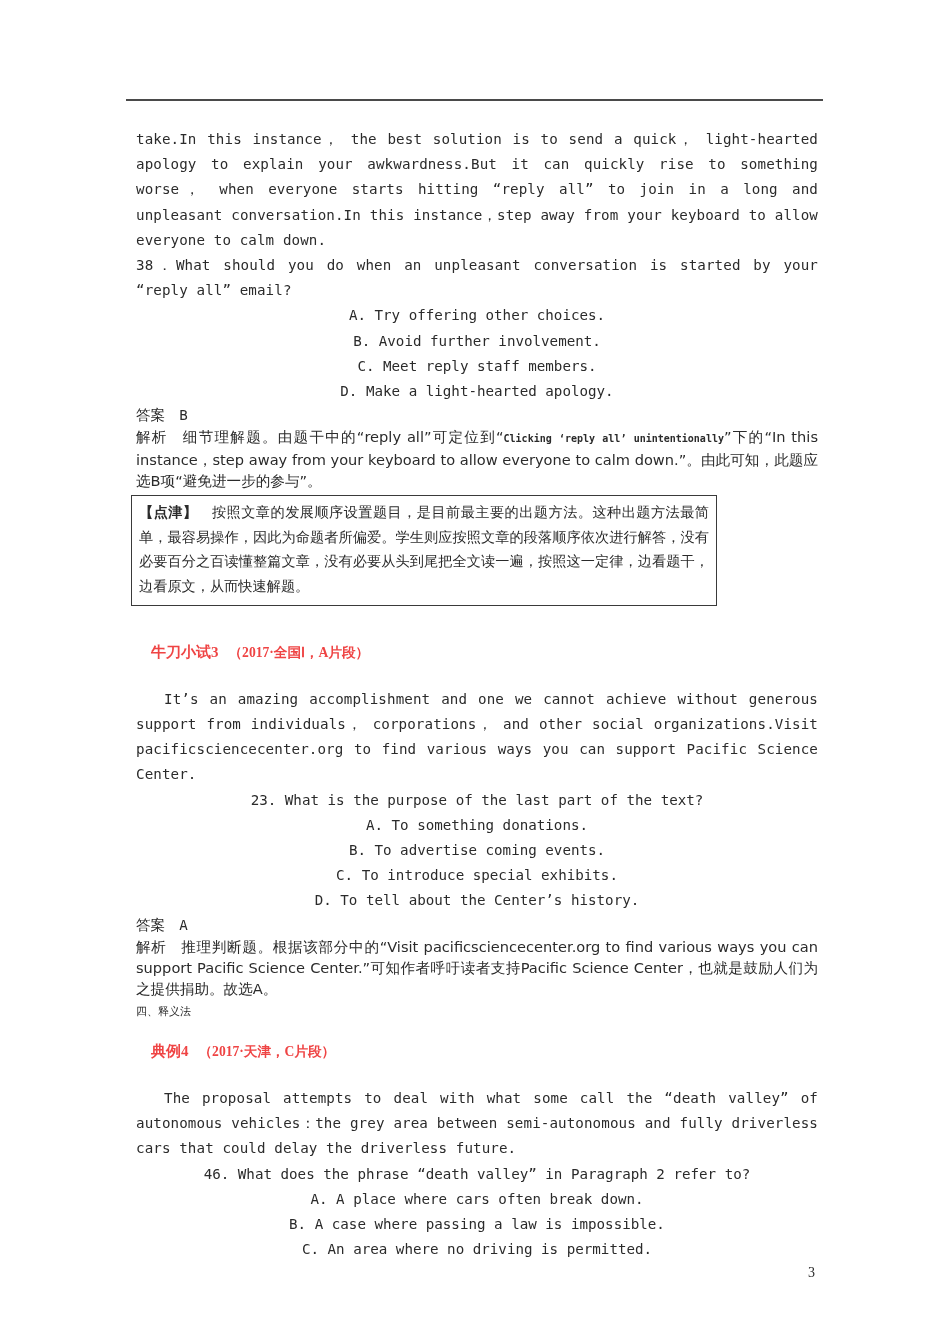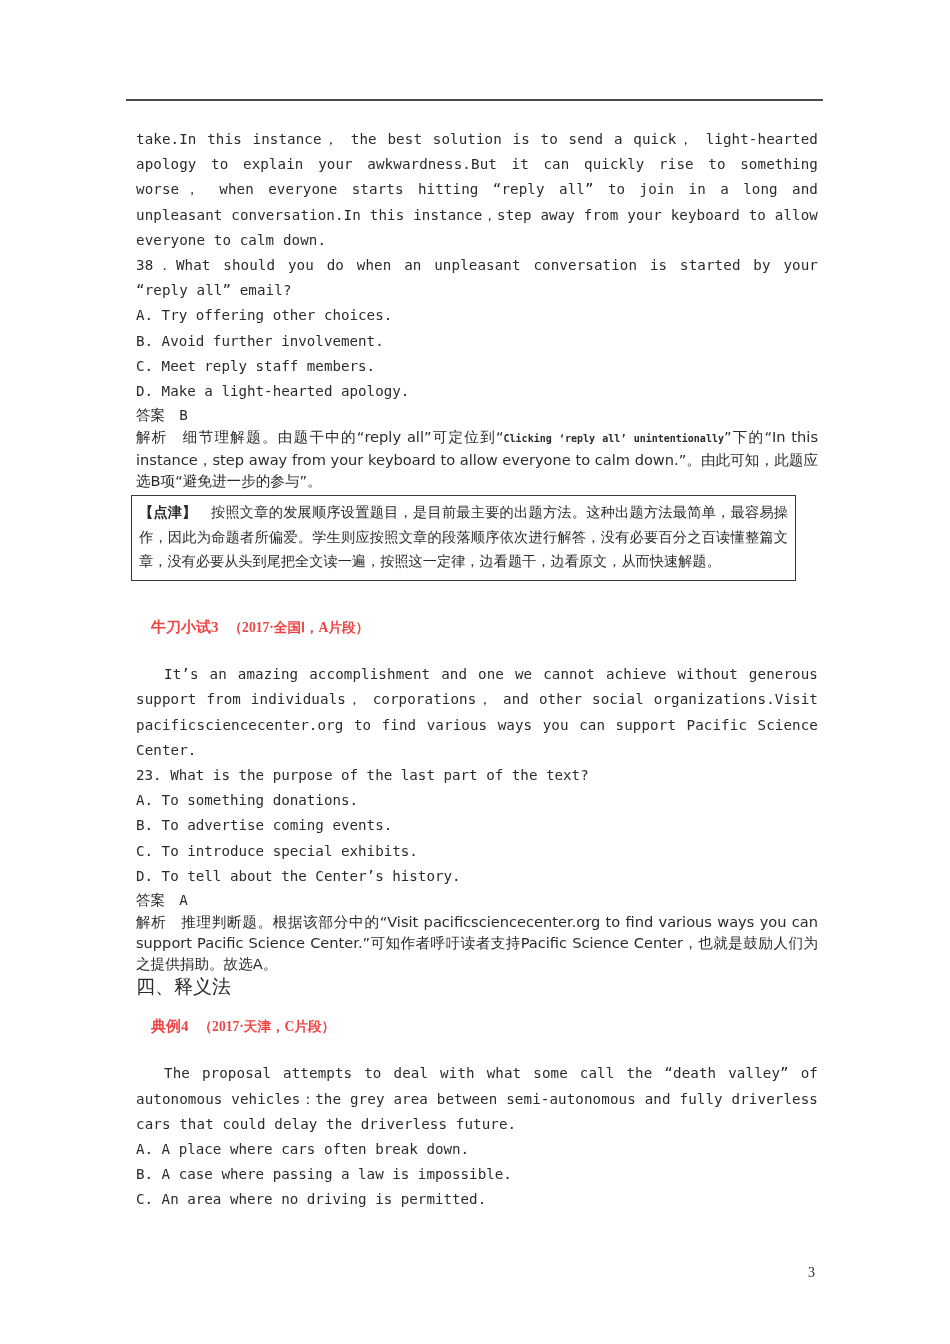--- a/index.html
+++ b/index.html
@@ -47,21 +47,21 @@
     margin: 0;
     color: #2b2b2b;
   }
   .en.indent { text-indent: 28px; margin-top: 22px; }
   .en.justify-all { text-align-last: left; }
   .opt {
     font-family: "DejaVu Sans Mono", "Liberation Mono", monospace;
     font-size: 14.2px;
     line-height: 25.2px;
     margin: 0;
-    text-align: left;
+    text-align: center;
     color: #2b2b2b;
     white-space: nowrap;
   }
   
   .cn {
     font-family: "DejaVu Sans", "Liberation Sans", sans-serif;
     font-size: 14.6px;
     line-height: 21px;
     margin: 0;
     text-align: justify;
@@ -77,21 +77,21 @@
     font-size: 10px;
     font-weight: bold;
   }
   .label-gap { display: inline-block; width: 14px; }
   
   .tipbox {
     box-sizing: border-box;
     border: 1.4px solid #3a3a3a;
     margin-top: 4px;
     padding: 4px 7px 6px 7px;
-    width: 665px;
+    width: 586px;
     margin-left: -5px;
   }
   .tipbox p {
     font-family: "DejaVu Sans", "Liberation Sans", sans-serif;
     font-size: 14.2px;
     line-height: 24.6px;
     margin: 0;
     text-align: justify;
     text-justify: inter-character;
     color: #2b2b2b;
@@ -106,21 +106,21 @@
     margin: 15px;
     color: #ef4444;
   }
   .sec-head .src {
     font-size: 13.6px;
     font-weight: bold;
     margin-left: 10px;
   }
   .plain-head {
     font-family: "DejaVu Sans", "Liberation Sans", sans-serif;
-    font-size: 19px;
+    font-size: 11px;
     line-height: 25.2px;
     margin: 0;
     color: #2b2b2b;
   }
   .spacer-lg { height: 19px; }
   .page-num {
     position: absolute;
     left: 808px;
     top: 1250px;
     font-family: "Liberation Serif", "DejaVu Serif", serif;
@@ -171,20 +171,21 @@
     <p class="cn"><span>答案</span><span class="label-gap"></span><span class="mono">A</span></p>
 
     <p class="cn"><span>解析</span><span class="label-gap"></span><span>推理判断题。根据该部分中的“Visit pacificsciencecenter.org to find various ways you can support Pacific Science Center.”可知作者呼吁读者支持Pacific Science Center，也就是鼓励人们为之提供捐助。故选A。</span></p>
 
     <p class="plain-head">四、释义法</p>
 
     <p class="sec-head"><span>典例4</span><span class="src">（2017·天津，C片段）</span></p>
 
     <p class="en indent justify-all">The proposal attempts to deal with what some call the “death valley” of autonomous vehicles：the grey area between semi-autonomous and fully driverless cars that could delay the driverless future.</p>
 
+    <p class="opt">46. What does the phrase “death valley” in Paragraph 2 refer to?</p>
     <p class="opt">A. A place where cars often break down.</p>
     <p class="opt">B. A case where passing a law is impossible.</p>
     <p class="opt">C. An area where no driving is permitted.</p>
 
   </div>
 
   <div class="page-num">3</div>
 
 </div>
 

